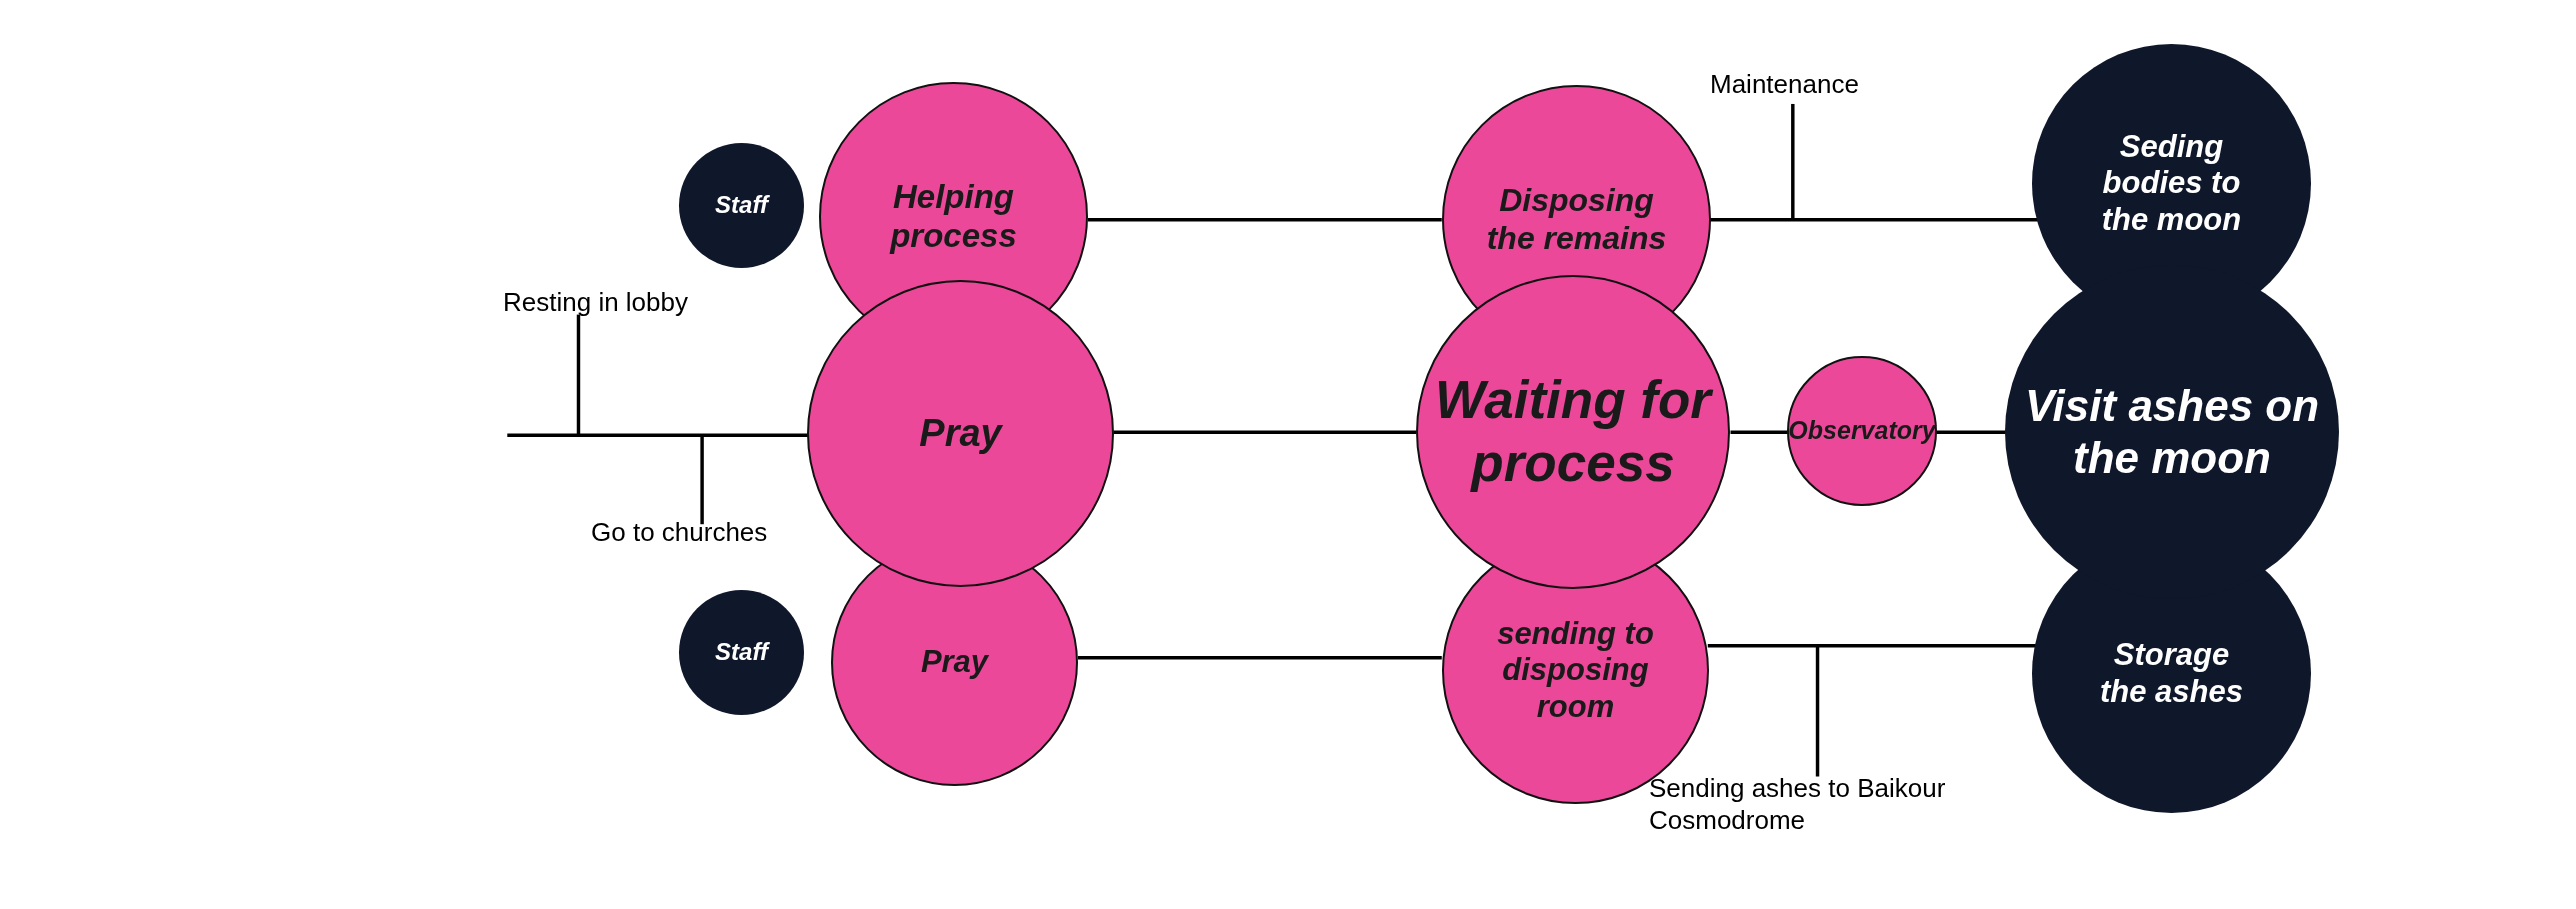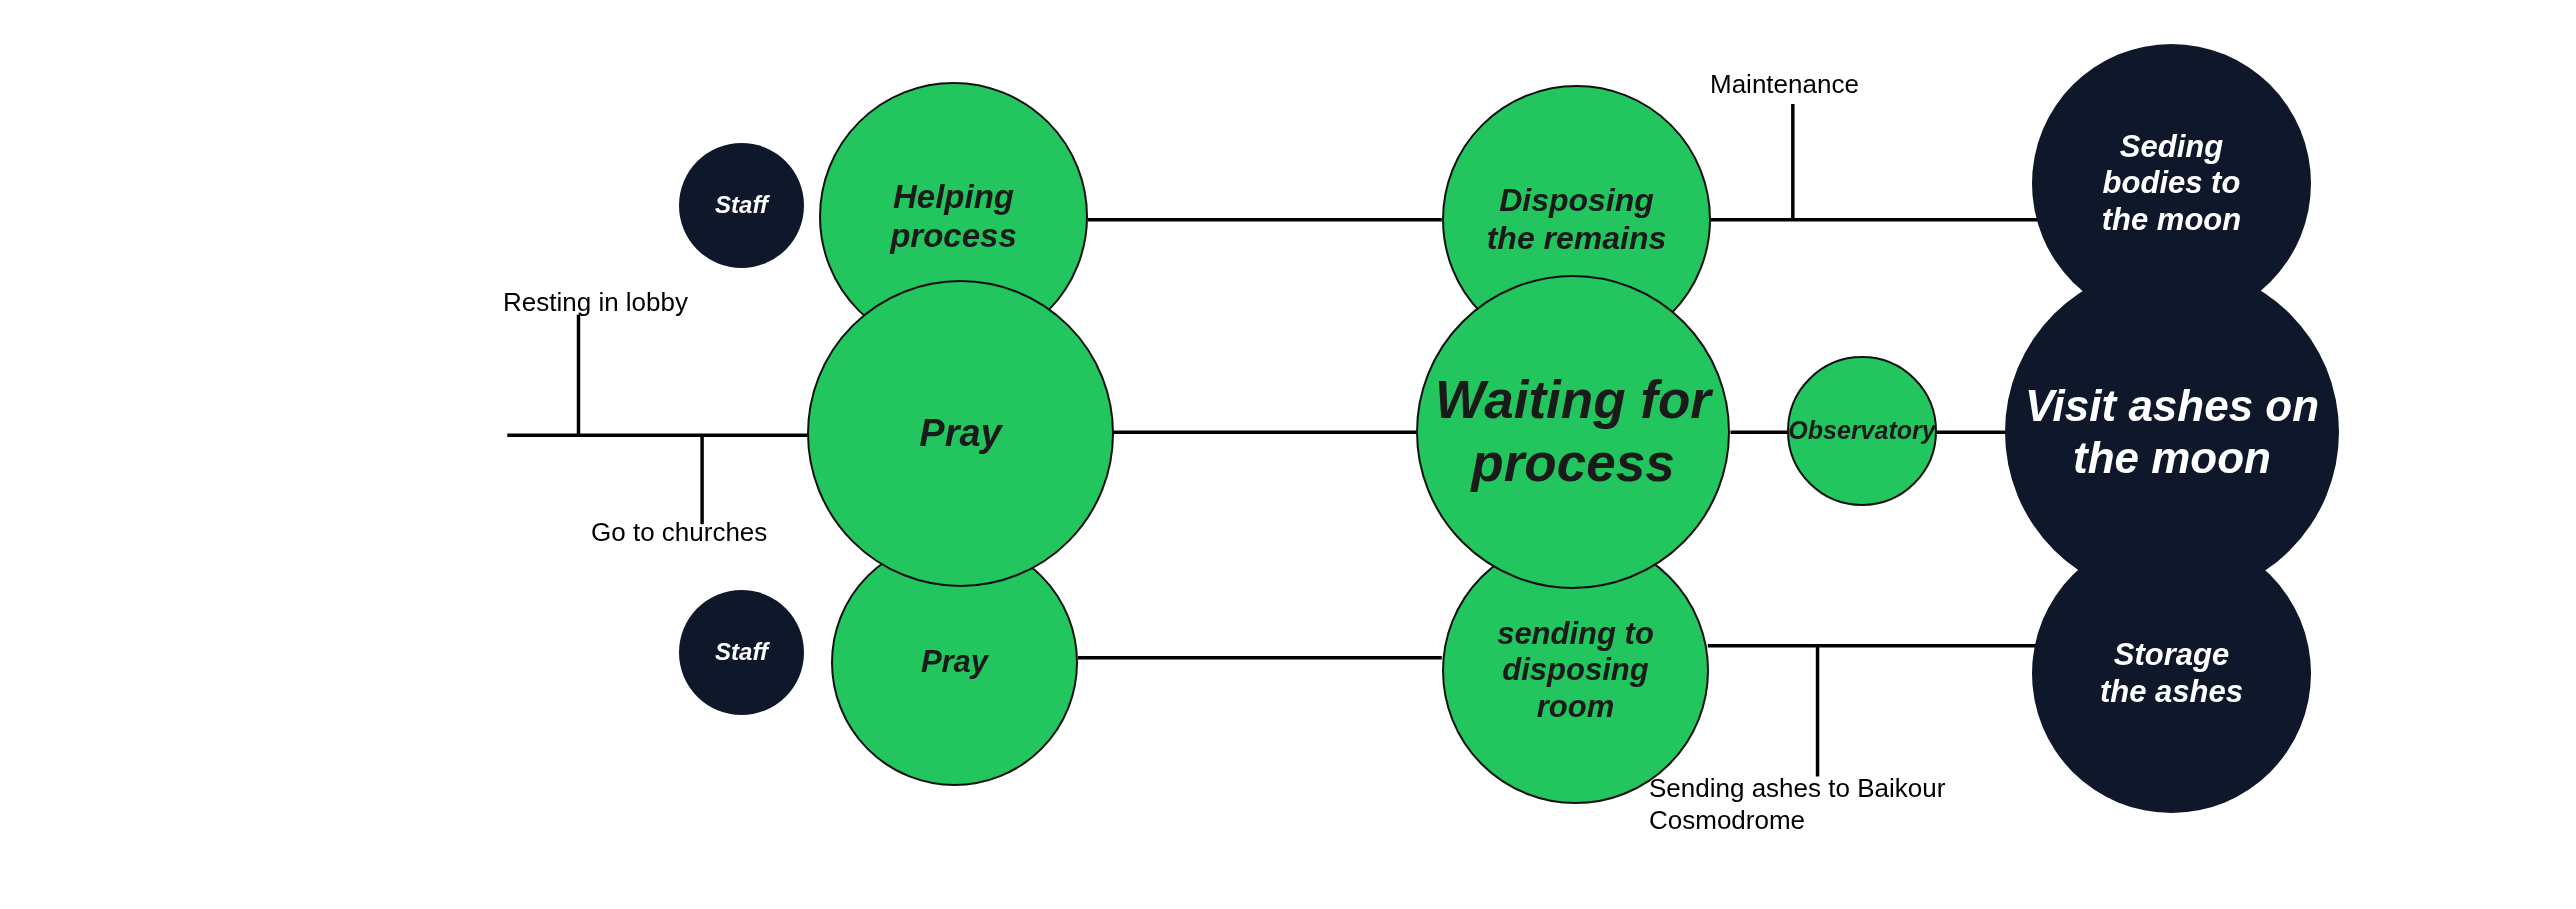--- a/index.html
+++ b/index.html
@@ -42,21 +42,21 @@
     display: block;
     width: 130%;
     white-space: pre-line;
   }
   .node.filled {
     background: #0f172a;
     color: #ffffff;
     border: none;
   }
   .node.outline {
-    background: #22c55e;
+    background: #ec4899;
     color: #1a1a1a;
     border: 2.5px solid #111111;
   }
   .edge-label {
     position: absolute;
     font-style: normal;
     font-weight: normal;
     color: #000000;
     white-space: pre-line;
     line-height: 1.22;

